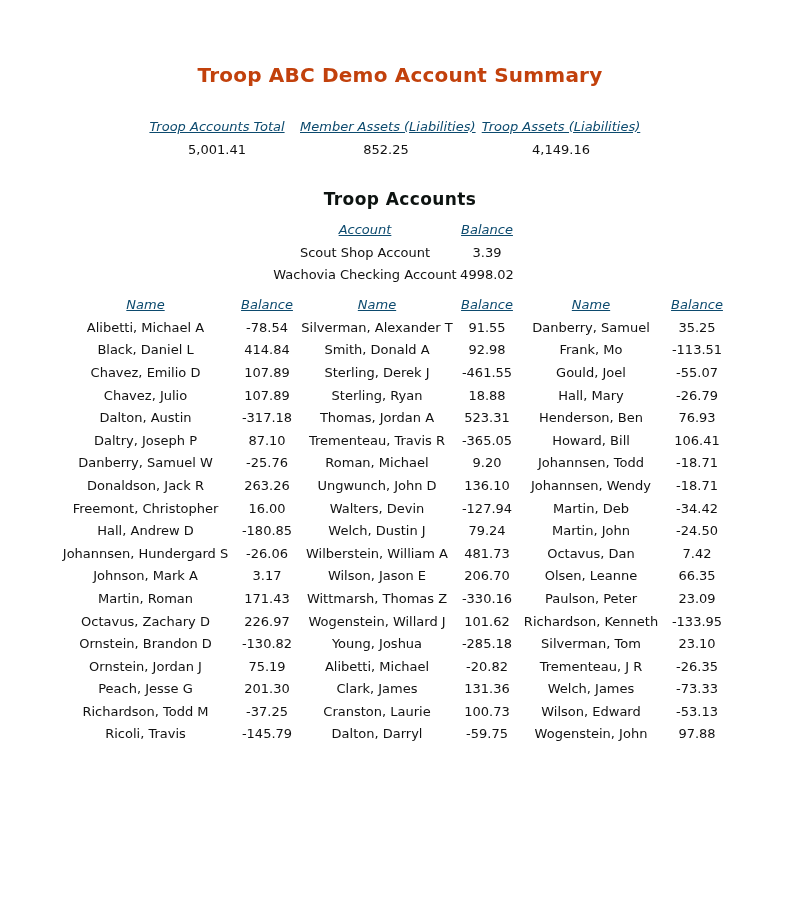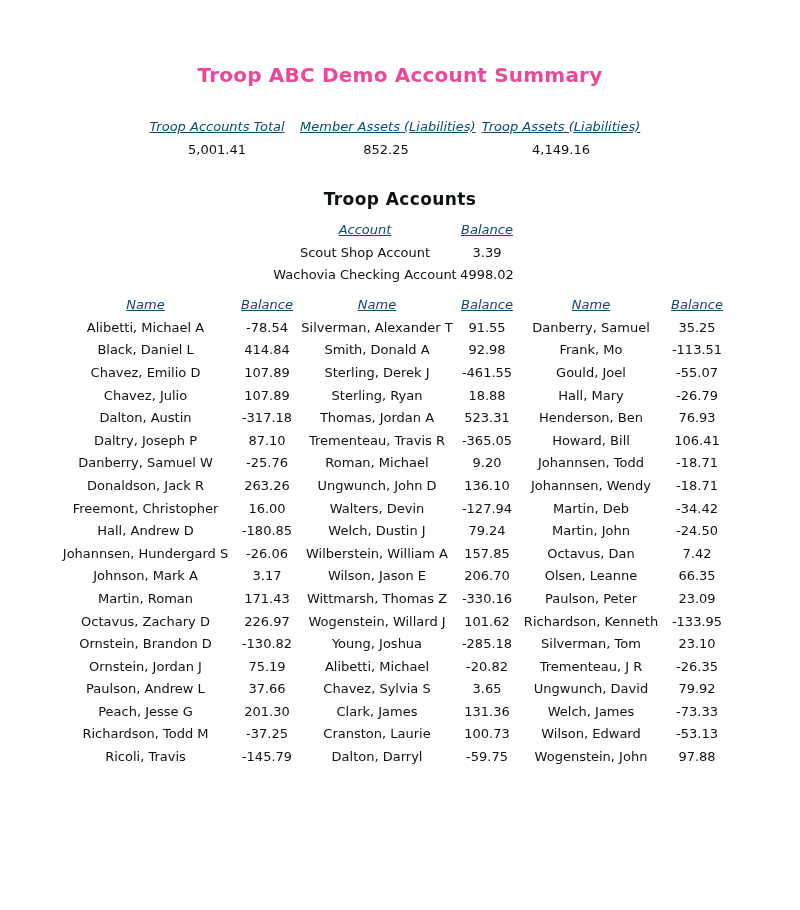--- a/index.html
+++ b/index.html
@@ -14,21 +14,21 @@
     font-size: 13px;
     color: #111111;
     overflow: hidden;
   }
   h1.title {
     margin: 0;
     font-size: 20px;
     line-height: 25px;
     font-weight: bold;
     text-align: center;
-    color: #ec4899;
+    color: #c2410c;
     letter-spacing: .2px;
   }
   h2.section-heading {
     font-size: 17px;
     line-height: 22px;
     font-weight: bold;
     text-align: center;
     color: #0d1311;
     letter-spacing: .4px;
   }
@@ -207,21 +207,21 @@
           <td>-180.85</td>
           <td>Welch, Dustin J</td>
           <td>79.24</td>
           <td>Martin, John</td>
           <td>-24.50</td>
         </tr>
         <tr>
           <td>Johannsen, Hundergard S</td>
           <td>-26.06</td>
           <td>Wilberstein, William A</td>
-          <td>157.85</td>
+          <td>481.73</td>
           <td>Octavus, Dan</td>
           <td>7.42</td>
         </tr>
         <tr>
           <td>Johnson, Mark A</td>
           <td>3.17</td>
           <td>Wilson, Jason E</td>
           <td>206.70</td>
           <td>Olsen, Leanne</td>
           <td>66.35</td>
@@ -252,28 +252,20 @@
         </tr>
         <tr>
           <td>Ornstein, Jordan J</td>
           <td>75.19</td>
           <td>Alibetti, Michael</td>
           <td>-20.82</td>
           <td>Trementeau, J R</td>
           <td>-26.35</td>
         </tr>
         <tr>
-          <td>Paulson, Andrew L</td>
-          <td>37.66</td>
-          <td>Chavez, Sylvia S</td>
-          <td>3.65</td>
-          <td>Ungwunch, David</td>
-          <td>79.92</td>
-        </tr>
-        <tr>
           <td>Peach, Jesse G</td>
           <td>201.30</td>
           <td>Clark, James</td>
           <td>131.36</td>
           <td>Welch, James</td>
           <td>-73.33</td>
         </tr>
         <tr>
           <td>Richardson, Todd M</td>
           <td>-37.25</td>

